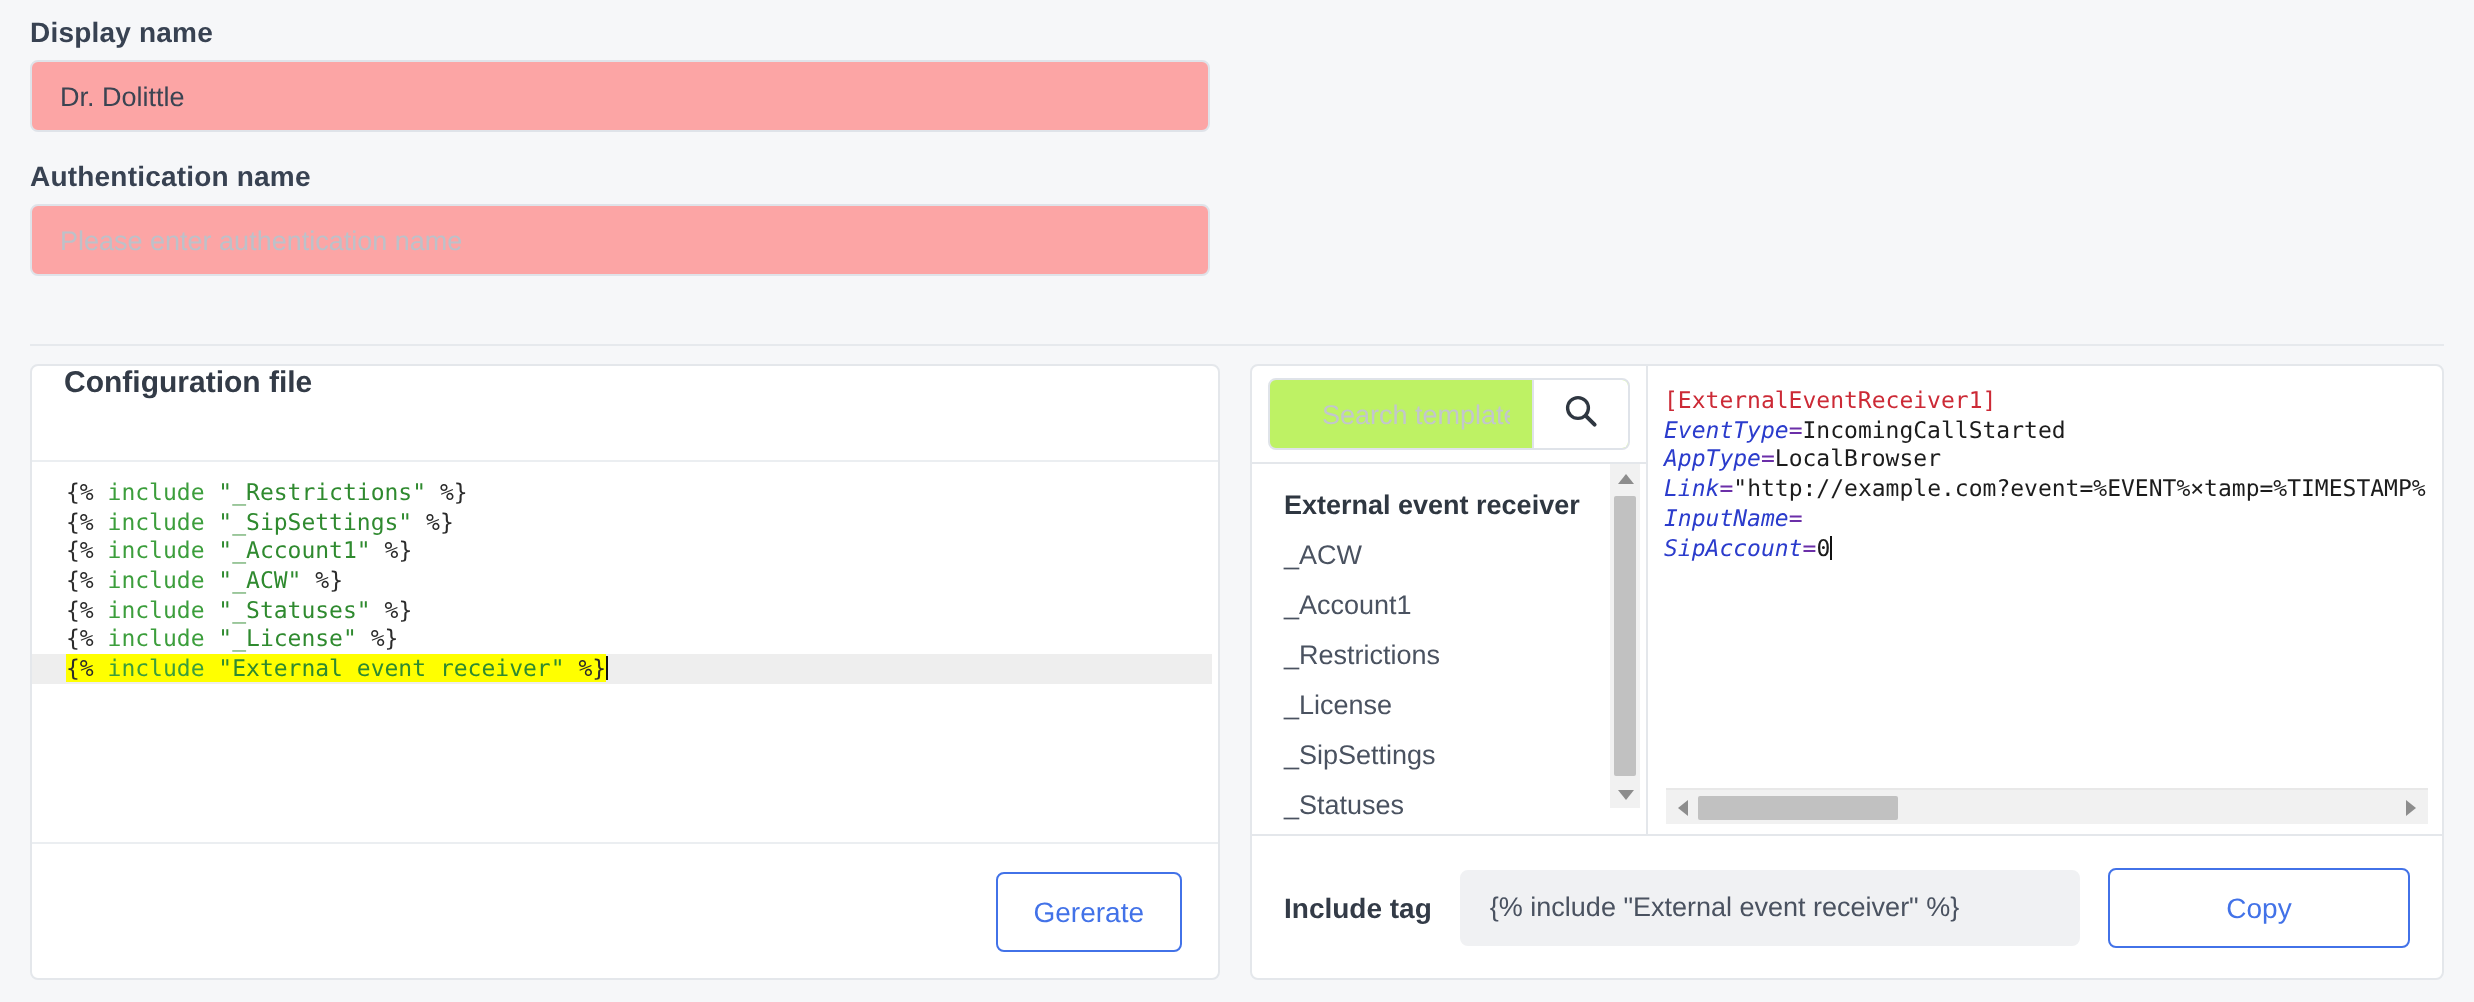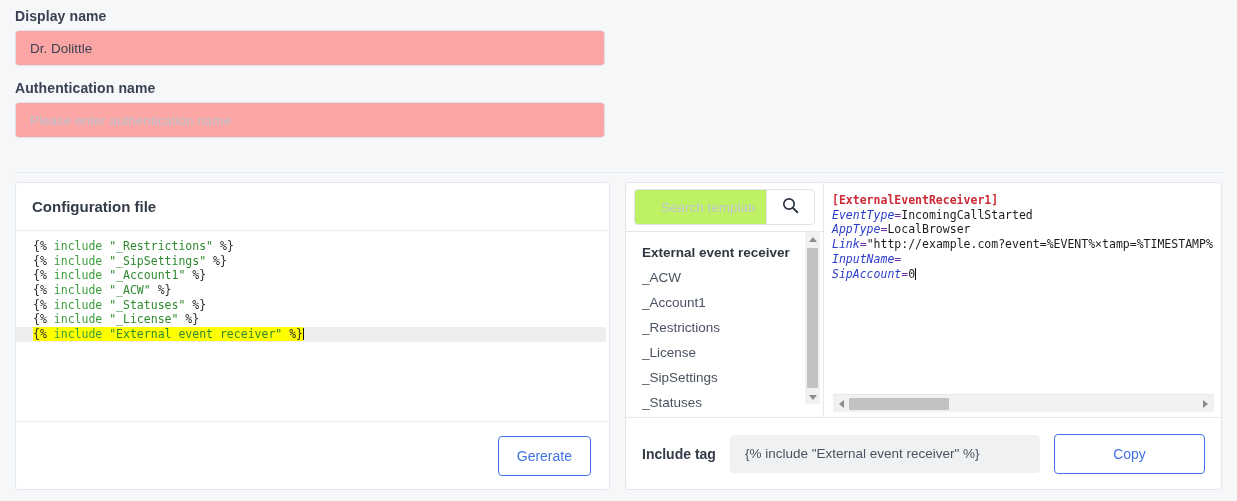--- a/index.html
+++ b/index.html
@@ -66,21 +66,21 @@
     display: flex;
     flex-direction: column;
   }
 
   
   .config-card { width: 595px; }
   .config-head {
     height: 48px;
     border-bottom: 1px solid #ebeef1;
     display: flex;
-    align-items: center;
+    align-items: flex-start;
     padding: 0 16px;
   }
   .config-title {
     font-size: 15px;
     font-weight: 700;
     color: #333b47;
   }
   .code-body {
     flex: 1;
     position: relative;
@@ -267,21 +267,21 @@
   .preview-code {
     flex: 1;
     padding: 10px 6px 0 8px;
     font-family: "DejaVu Sans Mono", "Liberation Mono", monospace;
     font-size: 11.5px;
     line-height: 14.7px;
     white-space: pre;
     overflow: hidden;
     color: #222;
   }
-  .k-sect { color: #cc2a36; font-weight: bold; }
+  .k-sect { color: #cc2a36; }
   .k-key  { color: #2b3ccc; font-style: italic; }
   .k-eq   { color: #6b2fa8; }
   .k-val  { color: #1c1c1c; }
   .caret2 {
     display: inline-block;
     width: 1px; height: 12px;
     background: #111;
     vertical-align: -2px;
   }
 

